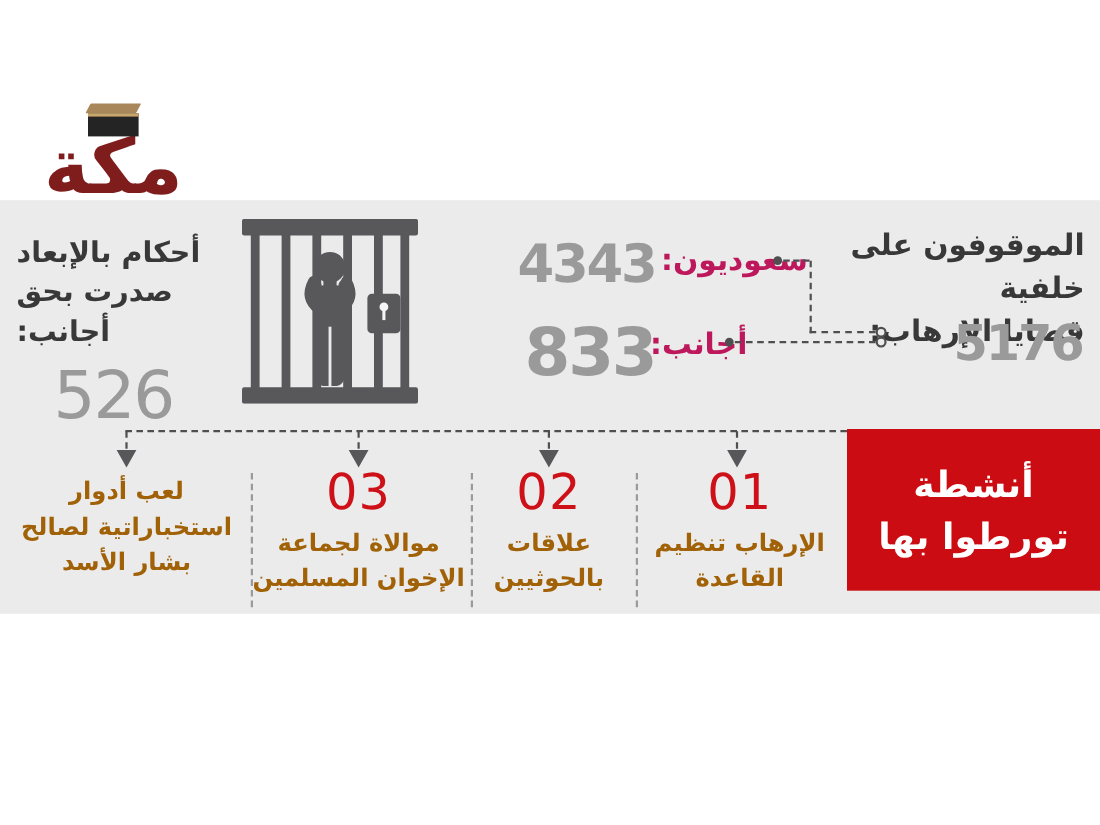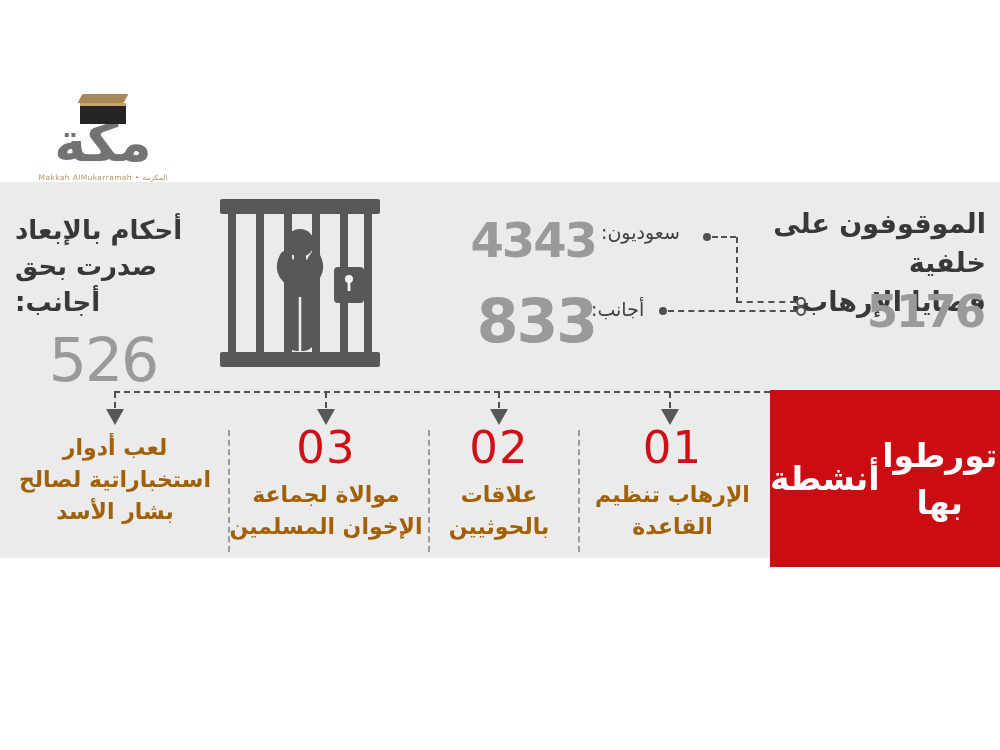--- a/index.html
+++ b/index.html
@@ -4,35 +4,35 @@
 <style>
   html,body { margin:0; padding:0; background:#fff; }
   .stage { position:relative; width:1000px; height:750px; background:#ffffff; overflow:hidden;
            font-family:"DejaVu Sans","Liberation Sans",sans-serif; }
 
   
   .logo { position:absolute; left:30px; top:94px; width:146px; text-align:center; }
   .kaaba { width:46px; height:27px; margin:0 auto; position:relative; }
   .kaaba .roof  { height:9px;  background:#a8875a; transform:skewX(-28deg); border-radius:1px; }
   .kaaba .front { height:18px; background:#242424; border-top:3px solid #c9a56a; }
-  .wordmark { font-size:54px; font-weight:bold; color:#737373; line-height:1; margin-top:-5px; direction:rtl; }
+  .wordmark { font-size:70px; font-weight:bold; color:#7f1d1d; line-height:1; margin-top:-5px; direction:rtl; }
   .logo-caption { font-size:7.5px; color:#b29767; margin-top:3px; letter-spacing:.4px; white-space:nowrap; }
 
   
   .panel { position:absolute; left:0; top:182px; width:1000px; height:376px; background:#ebebeb; }
 
   .title-right { position:absolute; right:14px; top:204px; width:250px; direction:rtl; text-align:right;
                  font-size:27px; font-weight:bold; color:#383838; line-height:39px; }
   .title-right .tl { display:block; }
 
   .big { position:absolute; font-weight:bold; color:#9a9a9a; letter-spacing:-2px; }
   .total { right:16px; top:281px; font-size:45px; line-height:62px; text-align:right; }
   .val-4343 { left:438px; top:210px; width:158px; text-align:right; font-size:48px; line-height:60px; }
   .val-833  { left:438px; top:291px; width:158px; text-align:right; font-size:60px; line-height:60px; }
-  .lbl { position:absolute; font-size:19px; font-weight:normal; color:#404040; direction:rtl; }
+  .lbl { position:absolute; font-size:27px; font-weight:bold; color:#be185d; direction:rtl; }
   .lbl-saudis { left:601px; top:221px; }
   .lbl-foreigners { left:591px; top:298px; }
 
   .left-block { position:absolute; left:15px; top:212px; width:176px; direction:rtl; }
   .lb-line { font-size:26px; font-weight:bold; color:#383838; line-height:36px; text-align:left; }
   .lb-val { font-size:60px; font-weight:normal; color:#9a9a9a; letter-spacing:-2px; line-height:1;
             text-align:center; margin-top:10px; }
 
   .jail { position:absolute; left:220px; top:199px; }
 
@@ -50,22 +50,22 @@
 
   
   .item { position:absolute; top:424px; text-align:center; direction:rtl; }
   .inum { font-size:45px; color:#ce1118; line-height:1.05; letter-spacing:1px; }
   .ilabel { font-size:22px; font-weight:bold; color:#a16207; line-height:32px; margin-top:8px; }
   .item1 { left:580px; width:185px; }
   .item2 { left:424px; width:150px; }
   .item3 { left:228px; width:196px; }
   .item4 { left:2px;   width:226px; }
 
-  .redbox { position:absolute; left:770px; top:390px; width:230px; height:177px; background:#cb0d13;
-            display:flex; flex-direction:row; justify-content:center; align-items:center; }
+  .redbox { position:absolute; left:770px; top:390px; width:230px; height:147px; background:#cb0d13;
+            display:flex; flex-direction:column; justify-content:center; align-items:center; }
   .rb-line { font-size:33px; font-weight:bold; color:#ffffff; line-height:47px; direction:rtl; text-align:center; }
 </style>
 </head>
 <body>
 
 <div class="stage">
 
   <div class="logo">
     <div class="kaaba">
       <div class="roof"></div>

